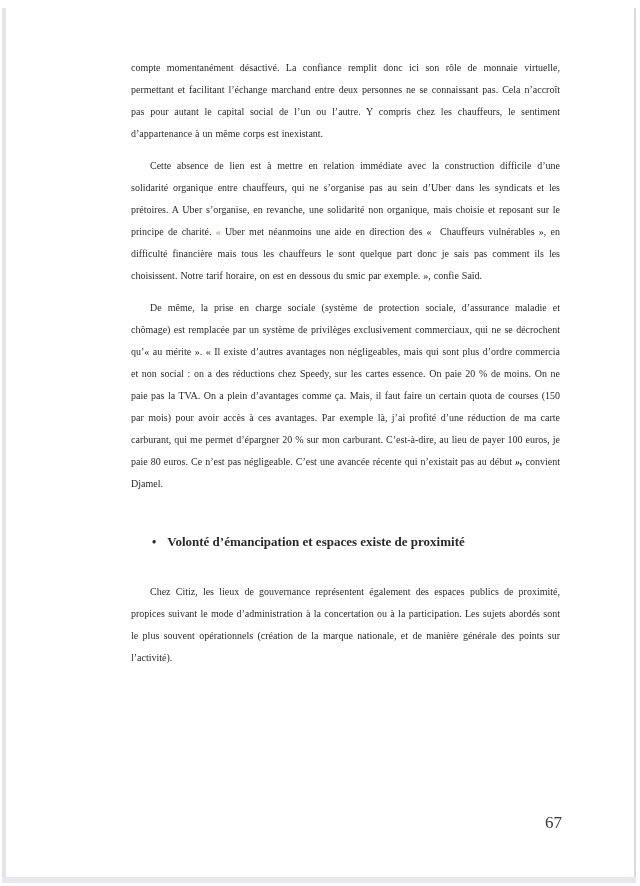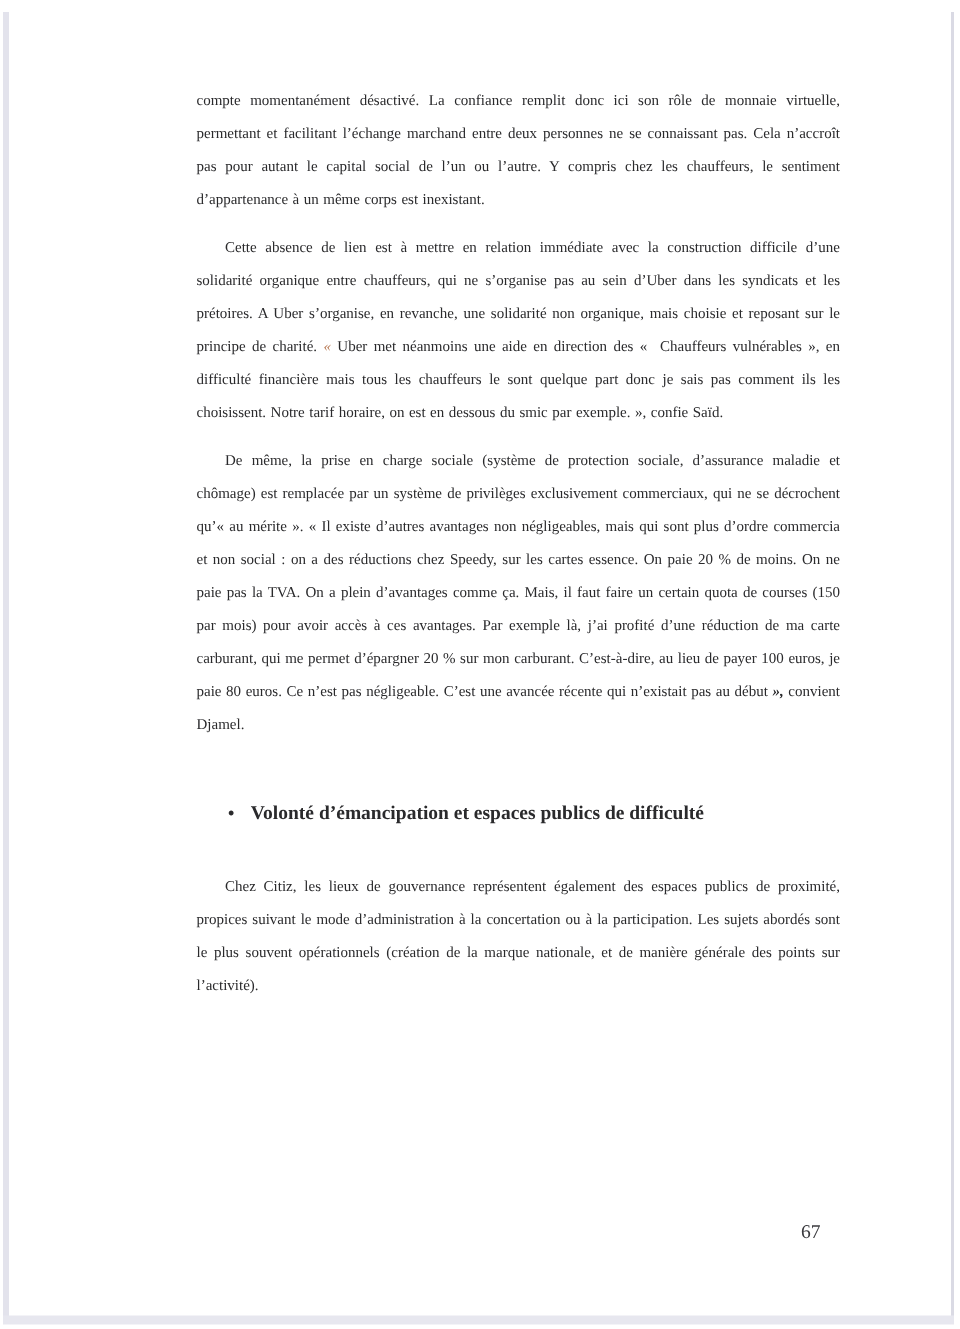--- a/index.html
+++ b/index.html
@@ -82,21 +82,22 @@
     font-weight: bold;
   }
   .heading .bullet {
     font-size: 12px;
   }
   .page-number {
     position: absolute;
     left: 534px;
     top: 813px;
     width: 28px;
-    font-size: 13px;
+    text-align: right;
+    font-size: 17px;
     color: #3a3a3e;
   }
 </style>
 </head>
 <body>
 
 <div class="page">
   <div class="edge-left"></div>
   <div class="edge-right"></div>
   <div class="edge-bottom"></div>
@@ -104,21 +105,21 @@
   <div class="content">
 
     <p class="body-para no-indent"><span>compte momentanément désactivé. La confiance remplit donc ici son rôle de monnaie virtuelle, permettant et facilitant l’échange marchand entre deux personnes ne se connaissant pas. Cela n’accroît pas pour autant le capital social de l’un ou l’autre. Y compris chez les chauffeurs, le sentiment d’appartenance à un même corps est inexistant.</span></p>
 
     <p class="body-para"><span>Cette absence de lien est à mettre en relation immédiate avec la construction difficile d’une solidarité organique entre chauffeurs, qui ne s’organise pas au sein d’Uber dans les syndicats et les prétoires. A Uber s’organise, en revanche, une solidarité non organique, mais choisie et reposant sur le principe de charité. </span><span class="quote-mark">« </span><span class="italic">Uber met néanmoins une aide en direction des «&nbsp; Chauffeurs vulnérables », en difficulté financière mais tous les chauffeurs le sont quelque part donc je sais pas comment ils les choisissent. Notre tarif horaire, on est en dessous du smic par exemple. »</span><span>, confie Saïd.</span></p>
 
     <p class="body-para"><span>De même, la prise en charge sociale (système de protection sociale, d’assurance maladie et chômage) est remplacée par un système de privilèges exclusivement commerciaux, qui ne se décrochent qu’</span><span class="italic">« au mérite »</span><span>. </span><span class="italic">« Il existe d’autres avantages non négligeables, mais qui sont plus d’ordre commercia et non social : on a des réductions chez Speedy, sur les cartes essence. On paie 20 % de moins. On ne paie pas la TVA. On a plein d’avantages comme ça. Mais, il faut faire un certain quota de courses (150 par mois) pour avoir accès à ces avantages. Par exemple là, j’ai profité d’une réduction de ma carte carburant, qui me permet d’épargner 20 % sur mon carburant. C’est-à-dire, au lieu de payer 100 euros, je paie 80 euros. Ce n’est pas négligeable. C’est une avancée récente qui n’existait pas au début </span><span class="bold-italic">»,</span><span> convient Djamel.</span></p>
 
     <div class="heading">
       <span class="bullet">•</span>
-      <span>Volonté d’émancipation et espaces publics de difficulté</span>
+      <span>Volonté d’émancipation et espaces existe de proximité</span>
     </div>
 
     <p class="body-para"><span>Chez Citiz, les lieux de gouvernance représentent également des espaces publics de proximité, propices suivant le mode d’administration à la concertation ou à la participation. Les sujets abordés sont le plus souvent opérationnels (création de la marque nationale, et de manière générale des points sur l’activité).</span></p>
 
   </div>
 
   <div class="page-number">67</div>
 </div>
 
 </body></html>

